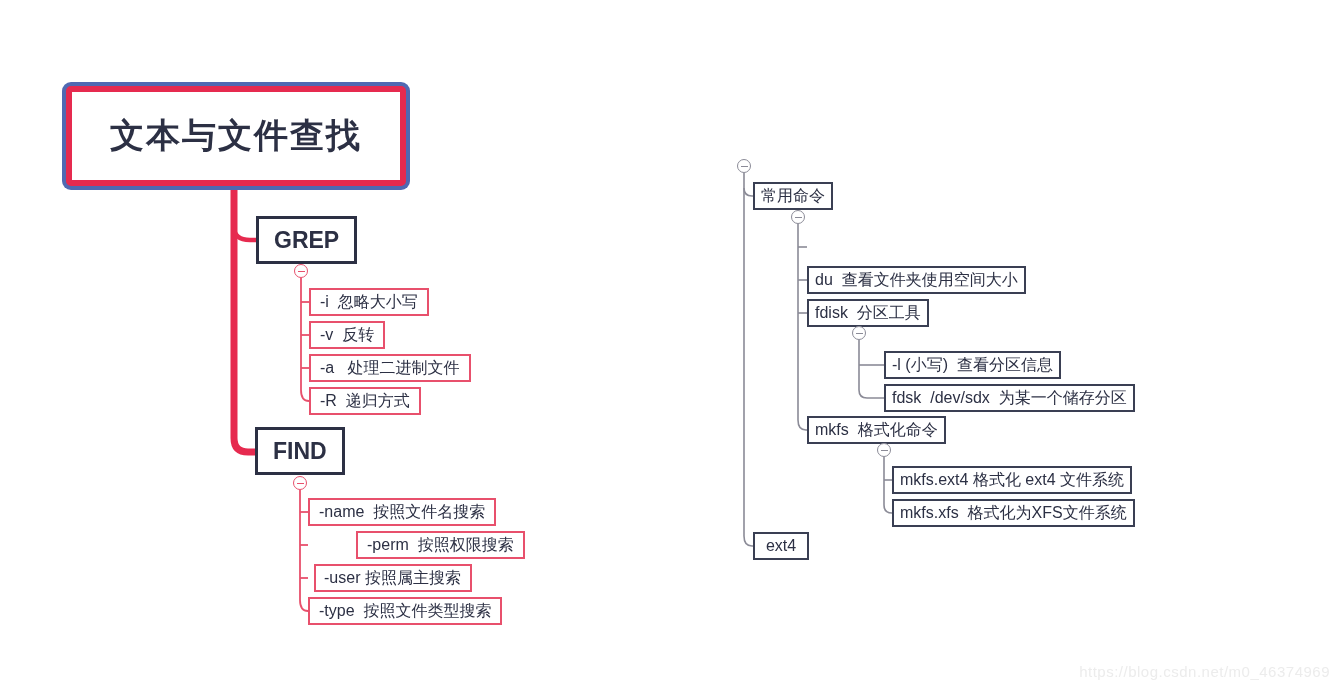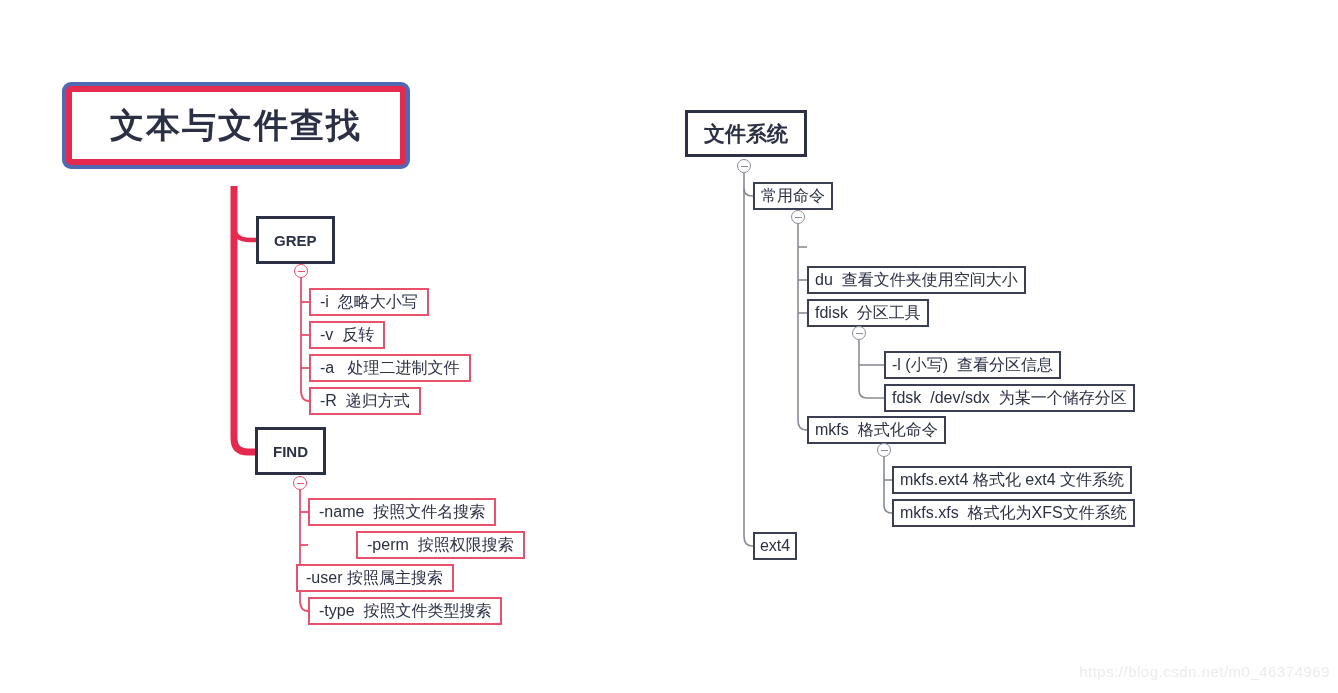--- a/index.html
+++ b/index.html
@@ -16,55 +16,55 @@
   .canvas{position:relative;width:1338px;height:693px;background:#ffffff;}
   svg.connectors{position:absolute;left:0;top:0;width:1338px;height:693px;pointer-events:none;}
   svg .trunk{stroke:var(--accent-red);stroke-width:7;fill:none;}
   svg .branch-thick{stroke:var(--accent-red);stroke-width:4.5;fill:none;}
   svg .red-thin{stroke:var(--accent-red-thin);stroke-width:1.8;fill:none;}
   svg .gray{stroke:var(--line-gray);stroke-width:1.6;fill:none;}
 
   .node{position:absolute;display:flex;align-items:center;background:#ffffff;
     color:var(--dark);white-space:pre;}
   
-  .root-left{left:66px;top:86px;width:340px;height:79px;justify-content:center;
+  .root-left{left:66px;top:86px;width:340px;height:100px;justify-content:center;
     border:6px solid var(--accent-red);border-radius:5px;
     box-shadow:0 0 0 4px var(--accent-blue);
     font-size:34px;font-weight:bold;letter-spacing:2px;}
   
-  .branch-left{border:3px solid var(--dark);font-weight:bold;font-size:15px;
+  .branch-left{border:3px solid var(--dark);font-weight:bold;font-size:23px;
     padding:16px 15px;height:48px;}
   #n-grep{left:256px;top:216px;}
   #n-find{left:255px;top:427px;}
   
   .leaf-left{border:2px solid var(--accent-red-thin);font-size:16px;
     padding:0 9px;height:28px;}
   #l-grep-0{left:309px;top:288px;}
   #l-grep-1{left:309px;top:321px;}
   #l-grep-2{left:309px;top:354px;}
   #l-grep-3{left:309px;top:387px;}
   #l-find-0{left:308px;top:498px;}
   #l-find-1{left:308px;top:531px;margin-left:48px;}
-  #l-find-2{left:296px;top:564px;padding-left:8px;}
+  #l-find-2{left:314px;top:564px;padding-left:8px;}
   #l-find-3{left:308px;top:597px;}
   
   .root-right{left:685px;top:110px;width:122px;height:47px;justify-content:center;
     border:3px solid var(--dark);font-size:21px;font-weight:bold;}
   
   .box-right{border:2px solid #3a3f53;font-size:16px;padding:0 6px;height:28px;}
   #r-cmd{left:753px;top:182px;}
   #r-df{left:807px;top:233px;}
   #r-du{left:807px;top:266px;}
   #r-fdisk{left:807px;top:299px;}
   #r-fdisk-l{left:884px;top:351px;}
   #r-fdisk-sdx{left:884px;top:384px;}
   #r-mkfs{left:807px;top:416px;}
   #r-mkfs-ext4{left:892px;top:466px;}
   #r-mkfs-xfs{left:892px;top:499px;}
-  #r-ext4{left:753px;top:532px;width:44px;justify-content:center;}
+  #r-ext4{left:753px;top:532px;width:56px;justify-content:center;}
   
   .toggle{position:absolute;width:14px;height:14px;border-radius:50%;
     background:#ffffff;display:flex;align-items:center;justify-content:center;
     cursor:pointer;z-index:3;}
   .toggle .minus{width:7px;height:0;border-top:1.6px solid currentColor;display:block;}
   .toggle.red{border:1.6px solid var(--accent-red-thin);color:var(--accent-red-thin);}
   .toggle.gray{border:1.6px solid var(--line-gray);color:var(--line-gray);}
   #t-grep{left:294px;top:264px;}
   #t-find{left:293px;top:476px;}
   #t-fs{left:737px;top:159px;}
@@ -120,21 +120,20 @@
 
   <div class="node branch-left" id="n-find">FIND</div>
   <div class="toggle red" id="t-find">
     <span class="minus"></span>
   </div>
   <div class="node leaf-left" id="l-find-0">-name  按照文件名搜索</div>
   <div class="node leaf-left" id="l-find-1">-perm  按照权限搜索</div>
   <div class="node leaf-left" id="l-find-2">-user 按照属主搜索</div>
   <div class="node leaf-left" id="l-find-3">-type  按照文件类型搜索</div>
 
-  <div class="node root-right">文件系统</div>
   <div class="toggle gray" id="t-fs">
     <span class="minus"></span>
   </div>
 
   <div class="node box-right" id="r-cmd">常用命令</div>
   <div class="toggle gray" id="t-cmd">
     <span class="minus"></span>
   </div>
 
   <div class="node box-right" id="r-du">du  查看文件夹使用空间大小</div>

